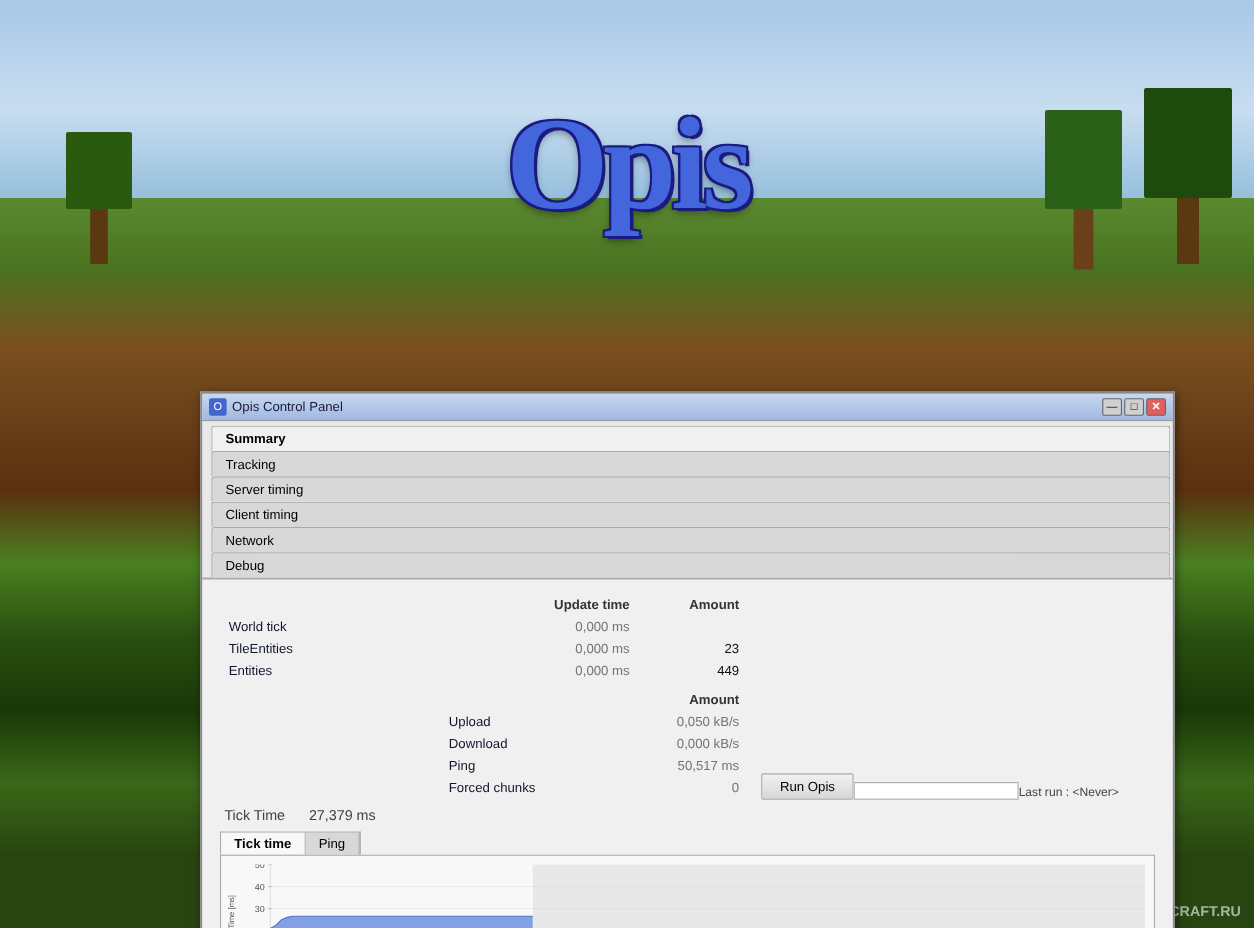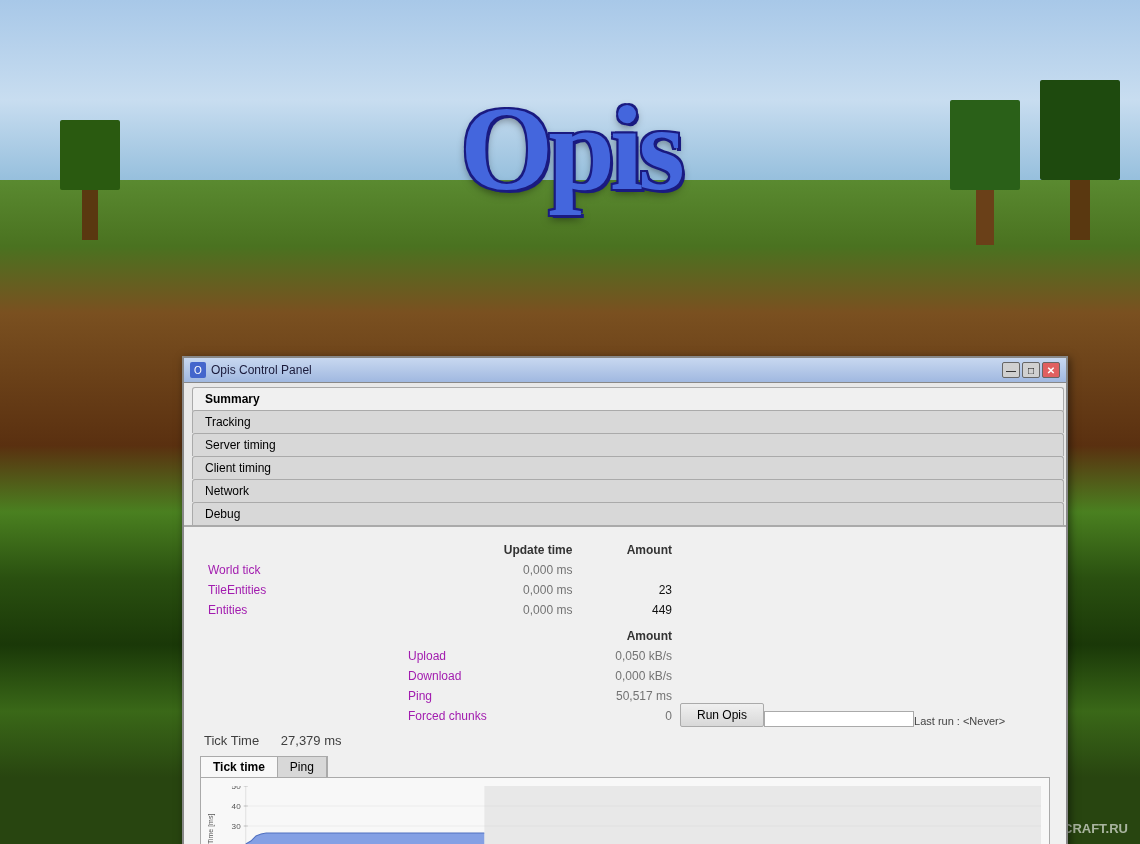--- a/index.html
+++ b/index.html
@@ -274,21 +274,21 @@
     #chart-x-label {
       text-align: center;
       font-size: 10px;
       color: #555;
       margin-top: 2px;
     }
 
     
     #stats-layout {
       display: flex;
-      gap: 0;
+      gap: 12px;
     }
 
     #left-stats {
       flex: 0 0 480px;
     }
 
     #right-stats {
       flex: 1;
       display: flex;
       flex-direction: row;
@@ -298,21 +298,21 @@
     .stats-table {
       width: 100%;
     }
 
     .stats-table td {
       font-size: 12px;
       padding: 2px 6px;
       color: #222;
     }
 
-    .stats-table .col-label { width: 140px; color: #a21caf; }
+    .stats-table .col-label { width: 140px; color: #0f172a; }
     .stats-table .col-value { width: 80px; text-align: right; color: #737373; }
     .stats-table .col-amount { width: 50px; text-align: right; color: #111; }
     .stats-table .col-header { font-weight: bold; color: #333; }
   </style>
 </head>
 <body>
 
 <div id="bg"></div>
 <div id="sky"></div>
 <div id="ground"></div>

